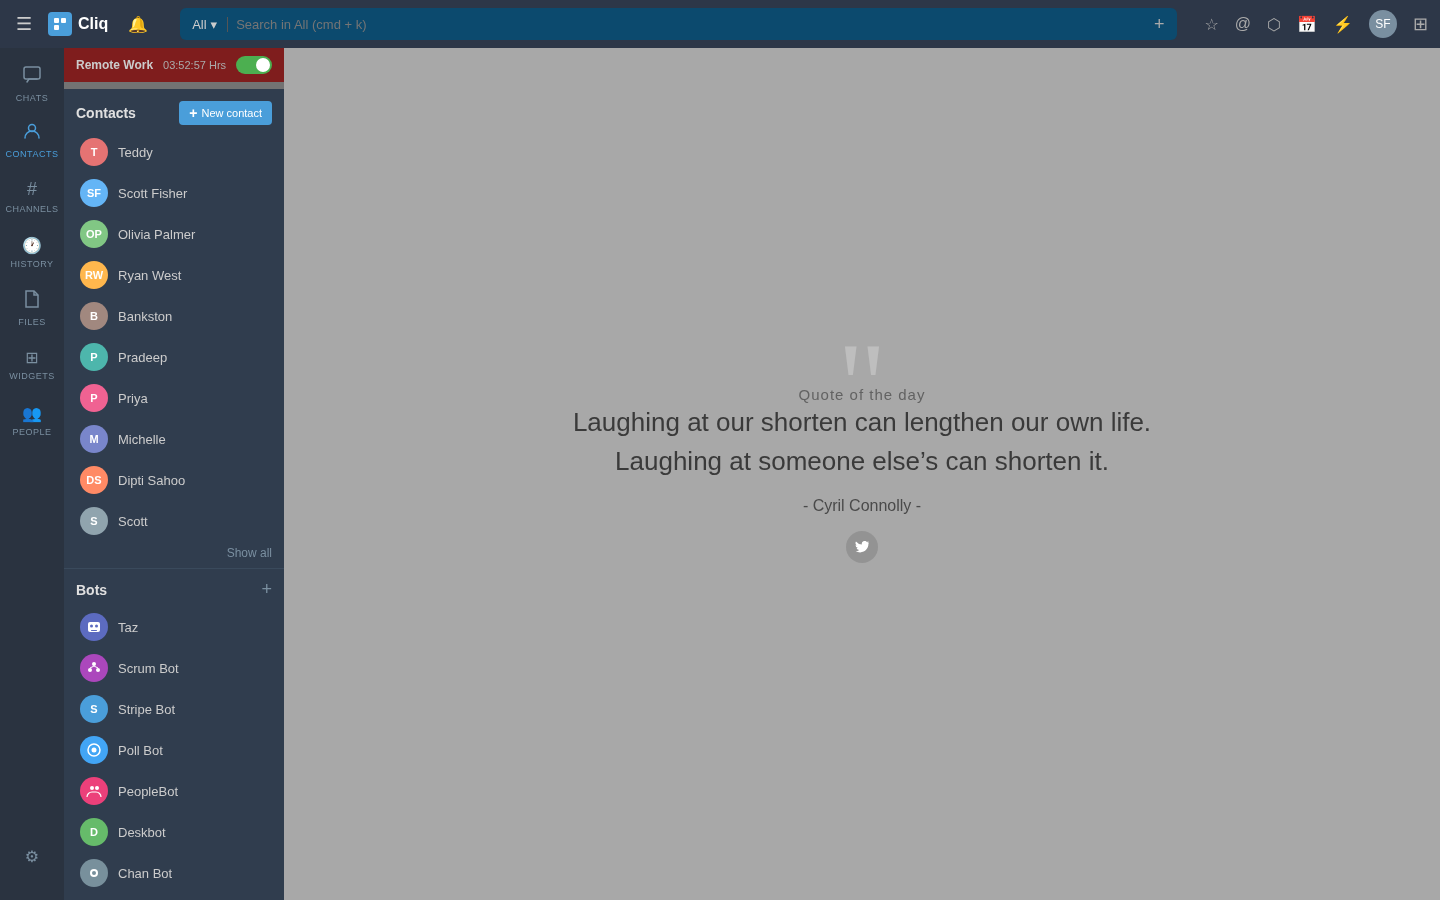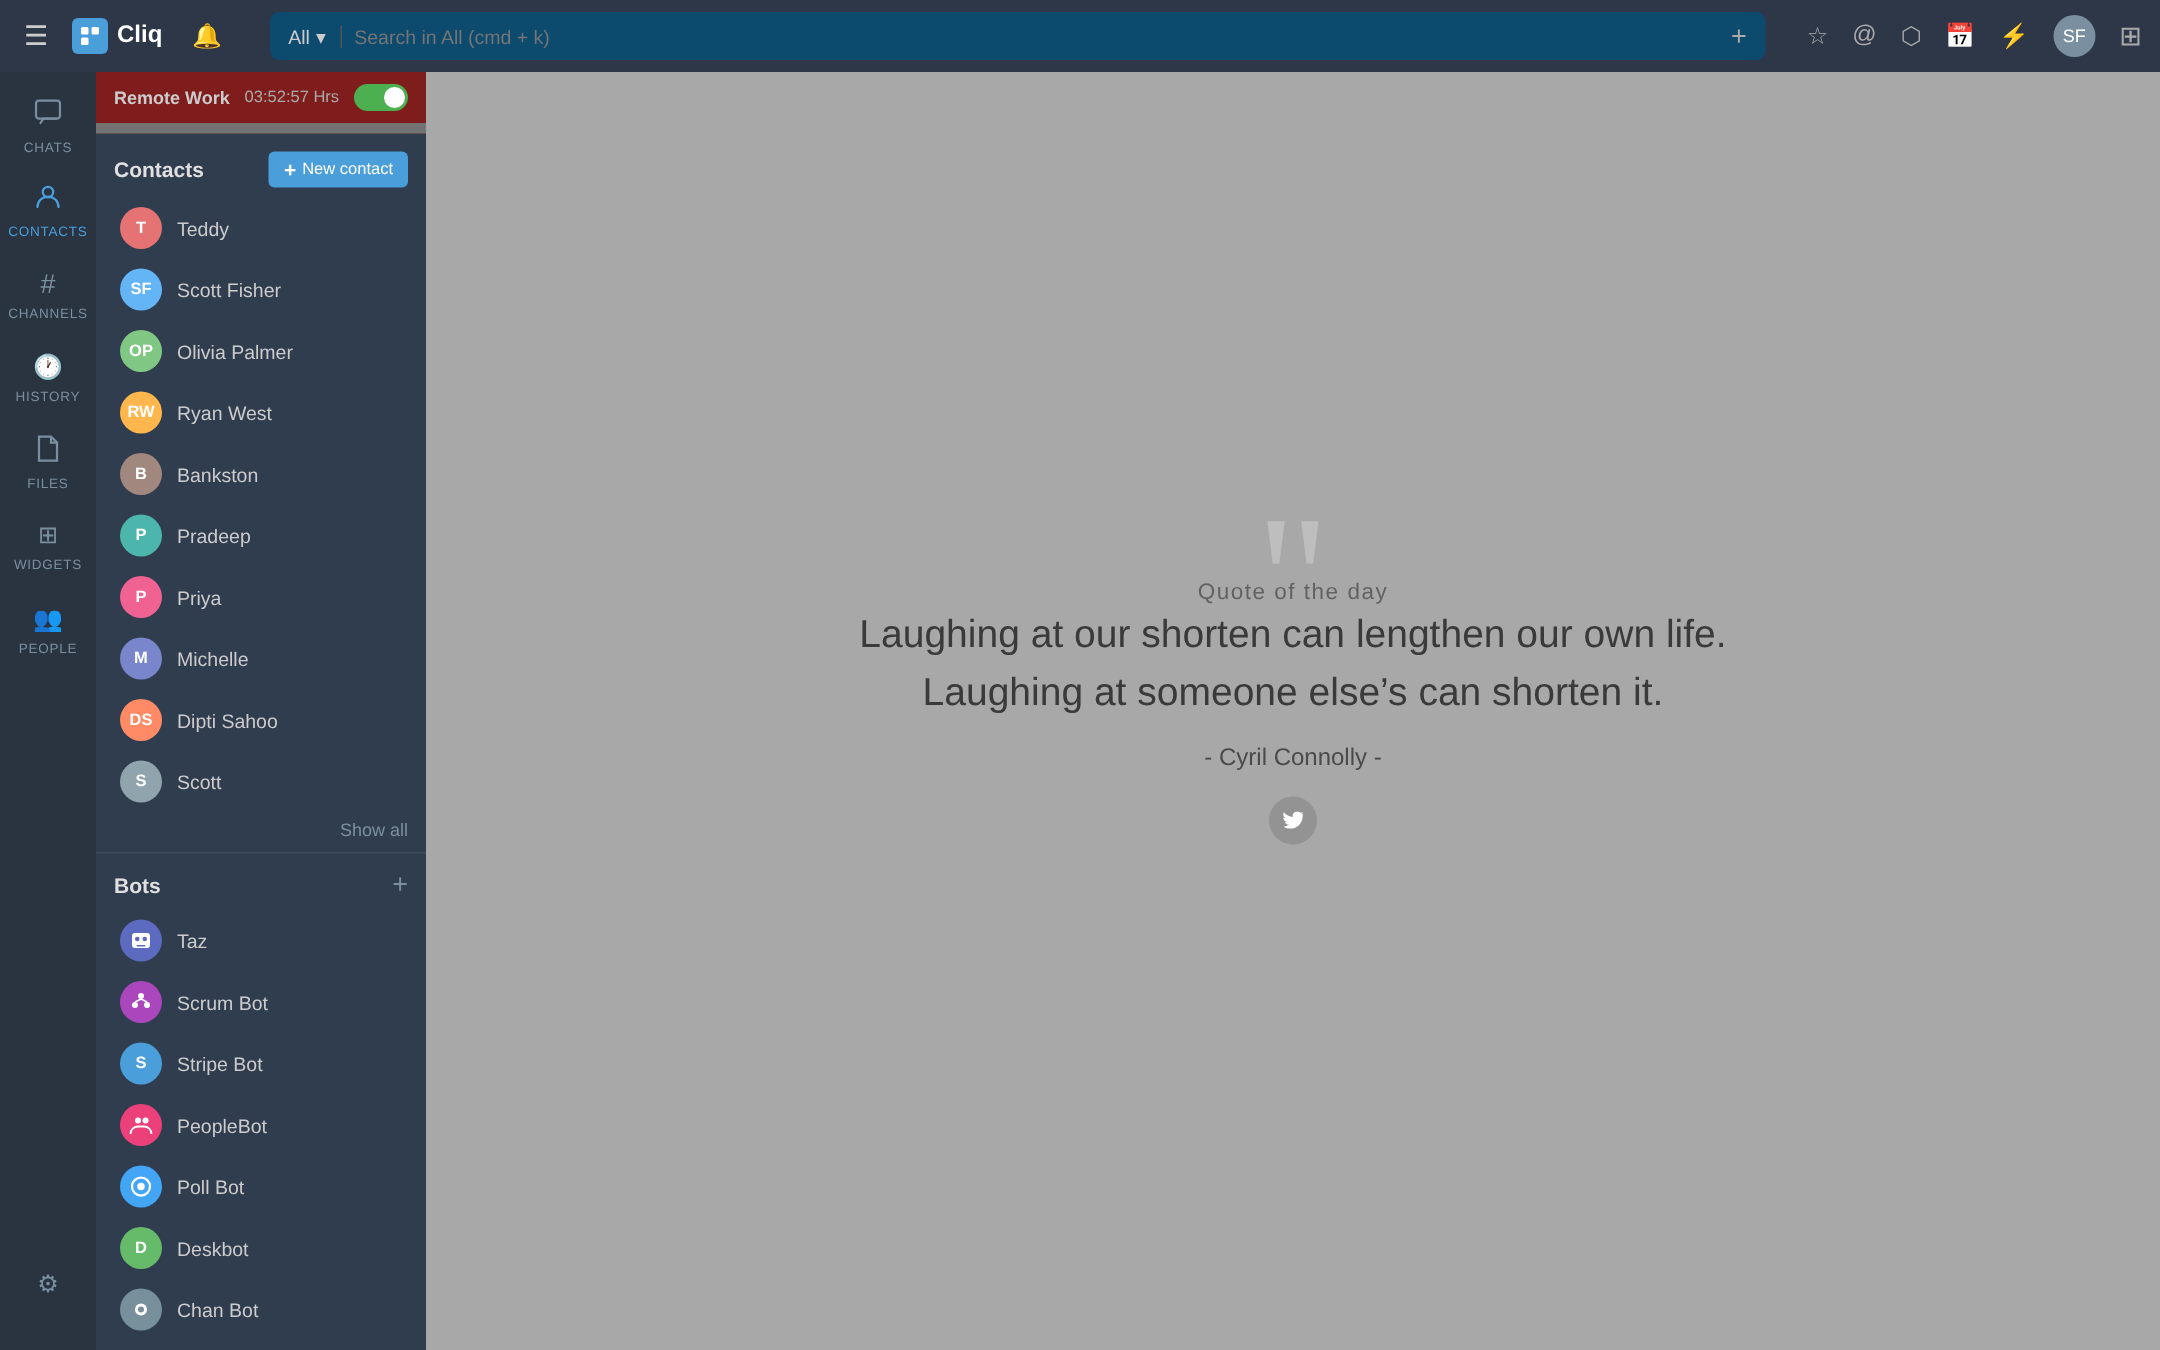--- a/index.html
+++ b/index.html
@@ -541,37 +541,37 @@
           <line x1="8" y1="6" x2="12" y2="8" stroke="white" stroke-width="1"></line>
         </svg>
     </div>
     <span class="bot-name">Scrum Bot</span>
   </div>
   <div class="bot-item">
     <div class="bot-avatar" style="background:#4a9eda">S</div>
     <span class="bot-name">Stripe Bot</span>
   </div>
   <div class="bot-item">
+    <div class="bot-avatar" style="background:#42a5f5">
+      <svg width="16" height="16" viewBox="0 0 16 16" fill="white">
+          <circle cx="8" cy="8" r="6" fill="none" stroke="white" stroke-width="1.5"></circle>
+          <circle cx="8" cy="8" r="2.5" fill="white"></circle>
+        </svg>
+    </div>
+    <span class="bot-name">Poll Bot</span>
+  </div>
+  <div class="bot-item">
     <div class="bot-avatar" style="background:#ec407a">
       <svg width="16" height="16" viewBox="0 0 16 16" fill="white">
           <circle cx="6" cy="5" r="2"></circle>
           <circle cx="11" cy="5" r="2"></circle>
           <path d="M1 14c0-2.76 2.24-5 5-5h4c2.76 0 5 2.24 5 5" stroke="white" stroke-width="1.2" fill="none"></path>
         </svg>
     </div>
     <span class="bot-name">PeopleBot</span>
-  </div>
-  <div class="bot-item">
-    <div class="bot-avatar" style="background:#42a5f5">
-      <svg width="16" height="16" viewBox="0 0 16 16" fill="white">
-          <circle cx="8" cy="8" r="6" fill="none" stroke="white" stroke-width="1.5"></circle>
-          <circle cx="8" cy="8" r="2.5" fill="white"></circle>
-        </svg>
-    </div>
-    <span class="bot-name">Poll Bot</span>
   </div>
   <div class="bot-item">
     <div class="bot-avatar" style="background:#66bb6a">D</div>
     <span class="bot-name">Deskbot</span>
   </div>
   <div class="bot-item">
     <div class="bot-avatar" style="background:#78909c">
       <svg width="16" height="16" viewBox="0 0 16 16" fill="white">
           <circle cx="8" cy="8" r="4"></circle>
           <circle cx="8" cy="8" r="2" fill="#78909c"></circle>

